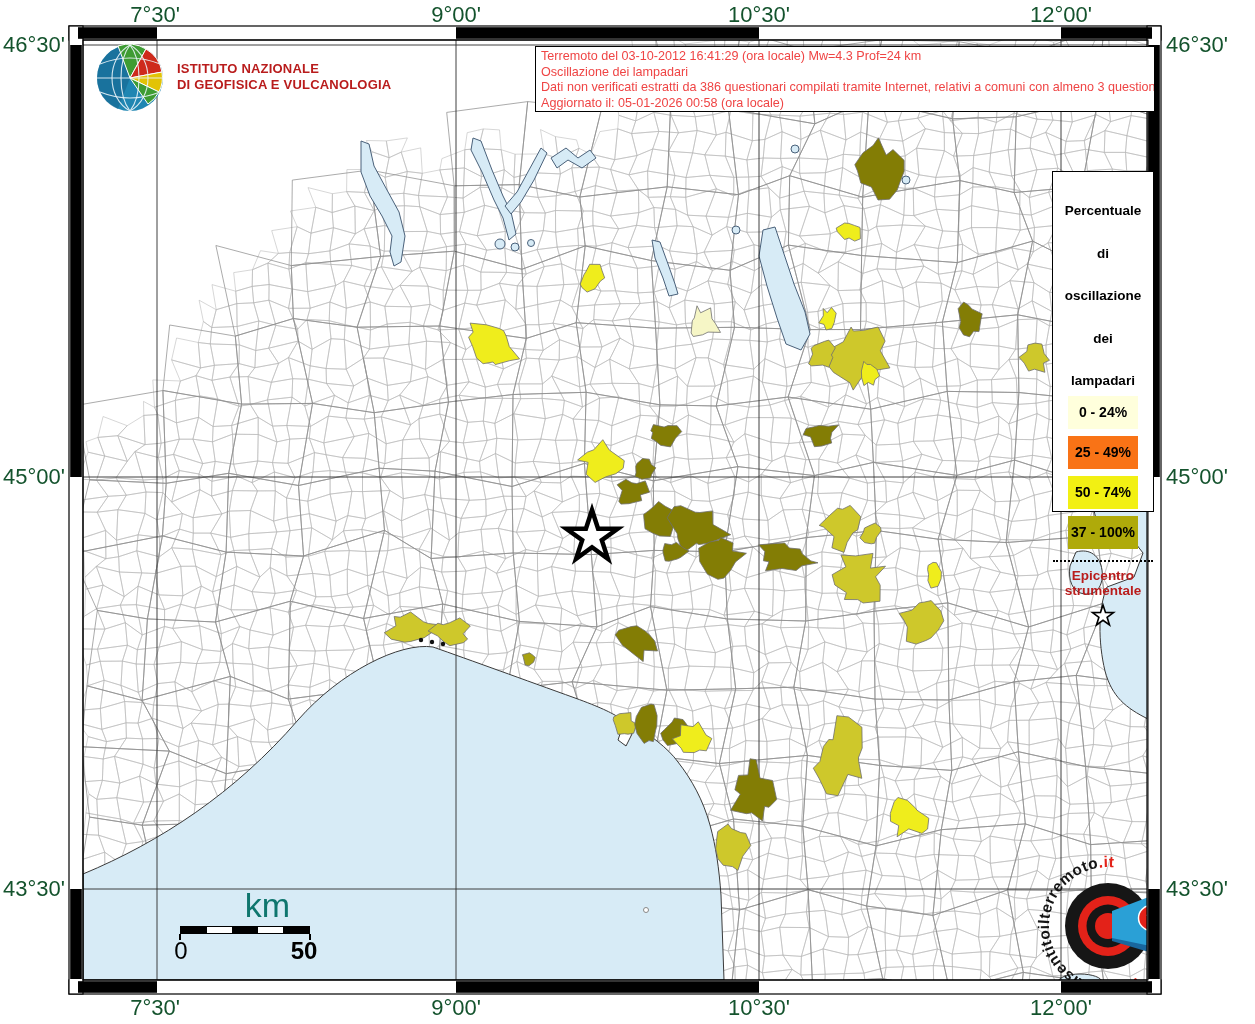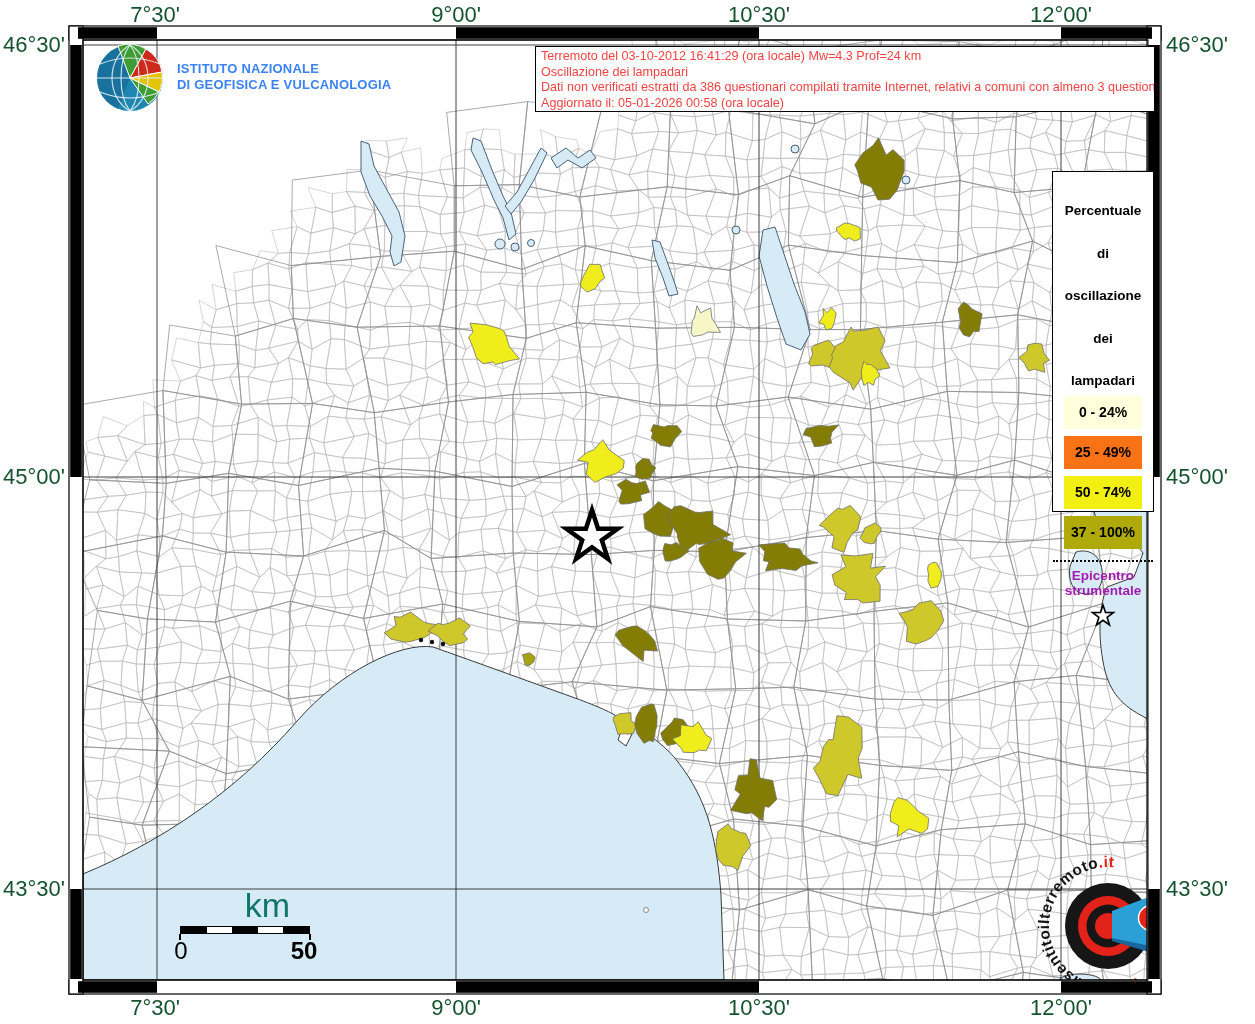--- a/index.html
+++ b/index.html
@@ -10,31 +10,31 @@
   .lab.center{text-align:center;}
   .lab.right{text-align:right;}
 
   
   #info-box{position:absolute;left:535px;top:46px;width:620px;height:66px;
     background:#fff;border:1.3px solid #000;box-sizing:border-box;
     padding:2px 5px;font-size:12.6px;line-height:15.6px;color:#ef4444;white-space:nowrap;overflow:hidden;}
 
   
   #ingv-text{position:absolute;left:177px;top:61px;font-size:13px;font-weight:bold;
-    color:#3b82f6;line-height:15.5px;letter-spacing:.2px;}
+    color:#b91c1c;line-height:15.5px;letter-spacing:.2px;}
 
   
   #legend{position:absolute;left:1052px;top:171px;width:102px;height:341px;
     background:#fff;border:1.6px solid #000;box-sizing:border-box;padding-top:4px;}
   .legend-title-line{font-size:13.5px;font-weight:bold;text-align:center;line-height:15.5px;color:#000;margin-top:27px;}
-  .legend-swatch{width:78px;height:33px;margin:7px auto 0 auto;display:flex;
+  .legend-swatch{width:70px;height:33px;margin:7px auto 0 auto;display:flex;
     align-items:center;justify-content:center;}
   .legend-swatch span{font-size:14px;font-weight:bold;color:#000;white-space:nowrap;}
   #legend-divider{margin-top:11px;border-top:2px dotted #000;height:0;}
-  .legend-epi-line{font-size:13.5px;font-weight:bold;text-align:center;line-height:15px;color:#a21caf;}
+  .legend-epi-line{font-size:13.5px;font-weight:bold;text-align:center;line-height:15px;color:#b91c1c;}
   #legend-star-wrap{text-align:center;margin-top:3px;}
 
   
   #scalebar{position:absolute;left:180px;top:926px;width:130px;height:8px;
     border:1px solid #000;box-sizing:border-box;display:flex;}
   #scalebar div{height:100%;}
   .sb-tick{position:absolute;width:2px;height:6px;background:#000;}
   #sb-km{position:absolute;left:200px;top:886px;width:90px;text-align:right;font-size:34px;color:#0f766e;}
   #sb-0{position:absolute;left:168px;top:937px;width:26px;text-align:center;font-size:24px;color:#000;}
   #sb-50{position:absolute;left:288px;top:937px;width:32px;text-align:center;font-size:24px;color:#000;font-weight:bold;}

